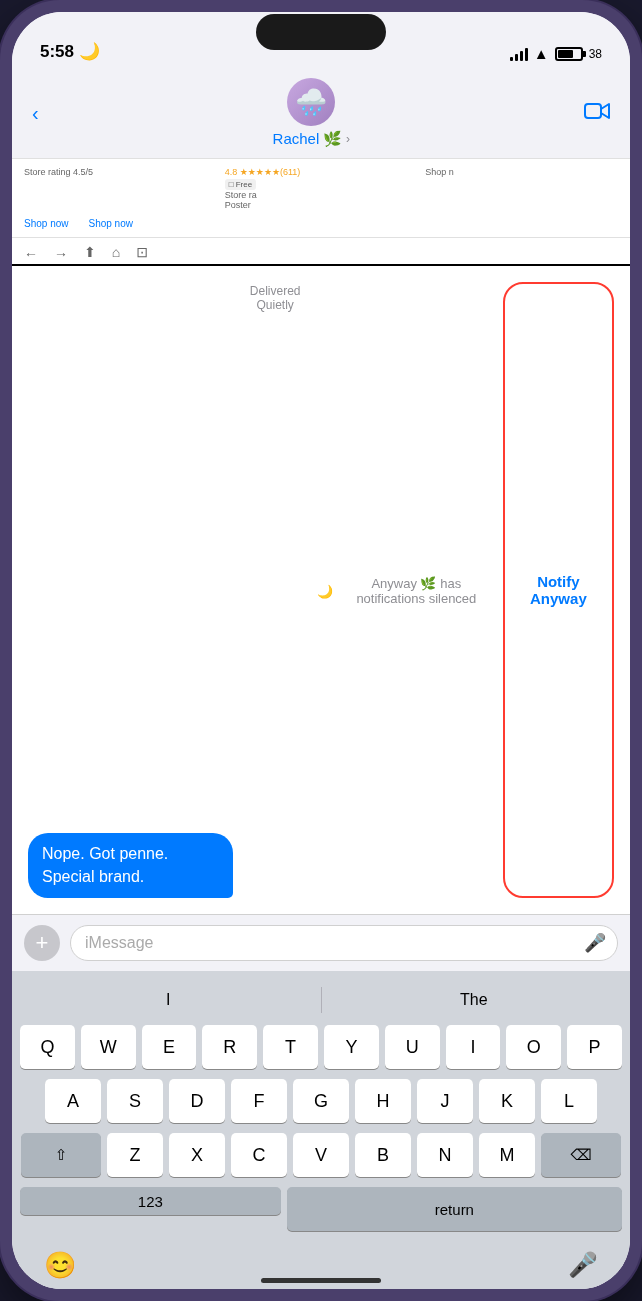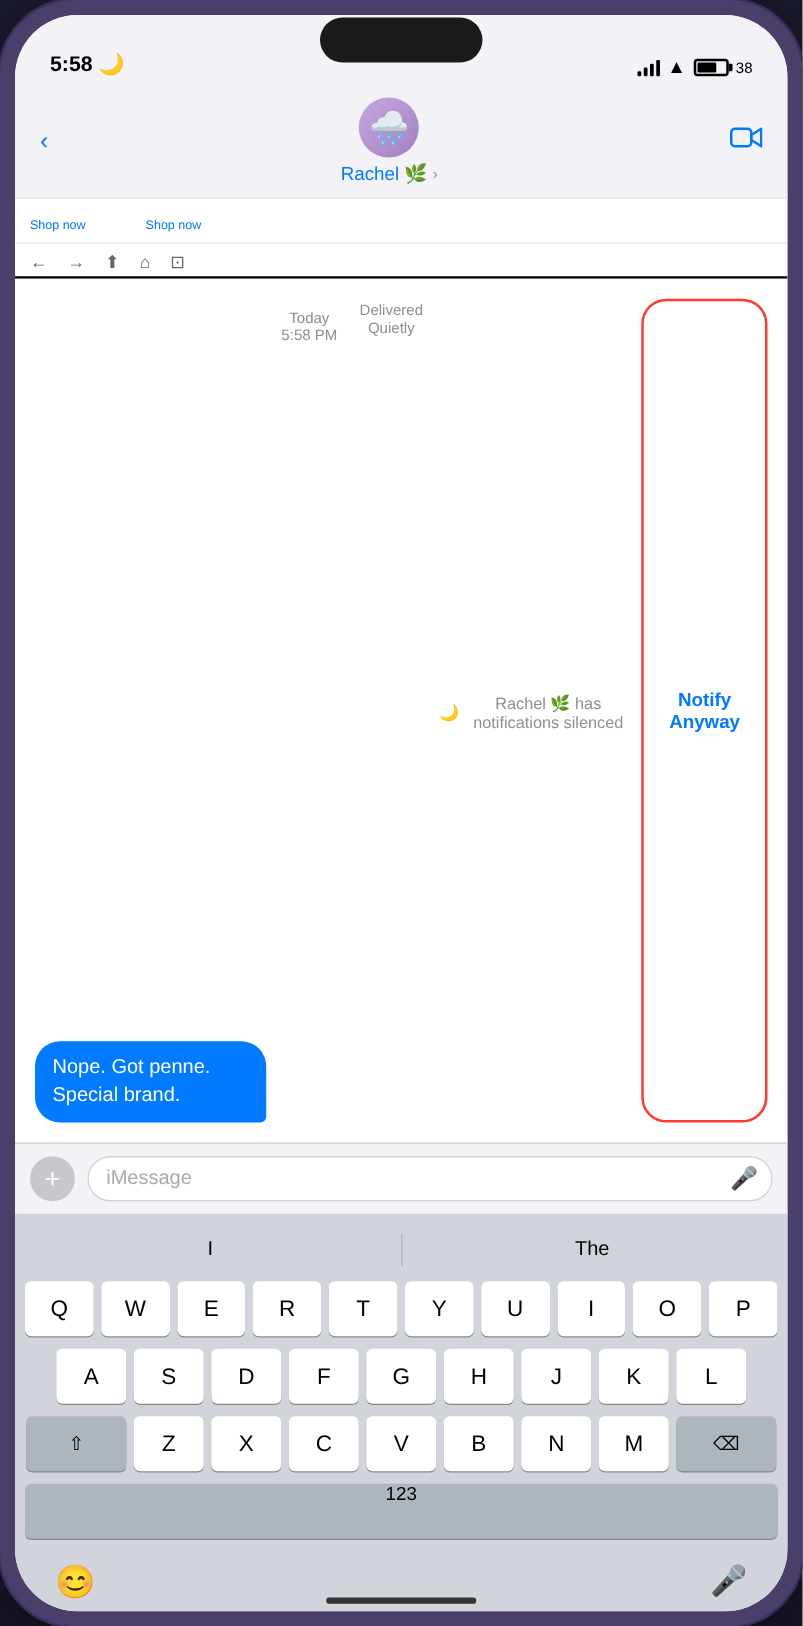--- a/index.html
+++ b/index.html
@@ -431,22 +431,23 @@
 
     .keyboard-bottom-row {
       display: flex;
       gap: 6px;
       padding: 10px 4px 10px;
     }
 
     .key-123 {
       background: #adb5bd;
       border-radius: 5px;
-      height: 44px;
-      display: flex;
+      height: 28px;
+      display: flex;
+      align-items: center;
       justify-content: center;
       font-size: 15px;
       color: #000;
       cursor: pointer;
       box-shadow: 0 1px 0 #888;
       flex: 1.4;
     }
 
     .key-space {
       background: #fff;
@@ -539,48 +540,63 @@
 
       <span class="video-btn">
         <svg width="26" height="20" viewBox="0 0 26 20" fill="none">
           <rect x="1" y="3" width="16" height="14" rx="3" stroke="#007aff" stroke-width="2"></rect>
           <path d="M17 8l8-5v14l-8-5V8z" stroke="#007aff" stroke-width="2" stroke-linejoin="round"></path>
         </svg>
       </span>
     </div>
 
     <div class="web-preview">
-      <div style="display:flex;gap:48px;margin-top:4px;">
+      <div class="web-preview-row">
+        <div class="web-card">
+          <div class="web-card-store">Store rating 4.5/5</div>
+        </div>
+        <div class="web-card">
+          <div class="web-card-rating">4.8 ★★★★★(611)</div>
+          <div style="display:flex;gap:4px;margin-top:2px;">
+            <span class="web-card-tag">□ Free</span>
+          </div>
+          <div class="web-card-store">Store ra</div>
+          <div class="web-card-store">Poster</div>
+        </div>
+        <div class="web-card">
+          <div class="web-card-store">Shop n</div>
+        </div>
+      </div>
+      <div style="display:flex;gap:20px;margin-top:4px;">
         <span class="shop-now-link">Shop now</span>
         <span class="shop-now-link">Shop now</span>
       </div>
     </div>
 
     <div class="web-nav-bar">
       <span class="web-nav-icon">←</span>
       <span class="web-nav-icon">→</span>
       <span class="web-nav-icon">⬆</span>
       <span class="web-nav-icon">⌂</span>
       <span class="web-nav-icon">⊡</span>
     </div>
 
     <div class="messages-area">
 
       <div class="message-bubble message-sent">
         <span>Nope. Got penne. Special brand.</span>
       </div>
 
-      <div class="timestamp-center">Today 5:58 PM</div>
 
 
       <div class="delivered-text">Delivered Quietly</div>
 
       <div class="notification-silenced">
         <span>🌙</span>
-        <span>Rachel 🌿 has notifications silenced</span>
+        <span>Anyway 🌿 has notifications silenced</span>
       </div>
 
       <div style="display:flex;justify-content:center;">
         <button class="notify-anyway-btn">Notify Anyway</button>
       </div>
 
     </div>
 
     <div class="message-input-area">
       <div class="add-btn">
@@ -637,20 +653,23 @@
           <div class="key">M</div>
           <div class="key key-special key-delete">⌫</div>
         </div>
 
       </div>
 
       <div class="keyboard-bottom-row">
         <div class="key-123">
           <span>123</span>
         </div>
+        <div class="key-return">
+          <span>return</span>
+        </div>
       </div>
 
       <div class="keyboard-footer">
         <span style="font-size:26px;">😊</span>
         <span style="font-size:24px;">🎤</span>
       </div>
 
     </div>
 
   </div>

